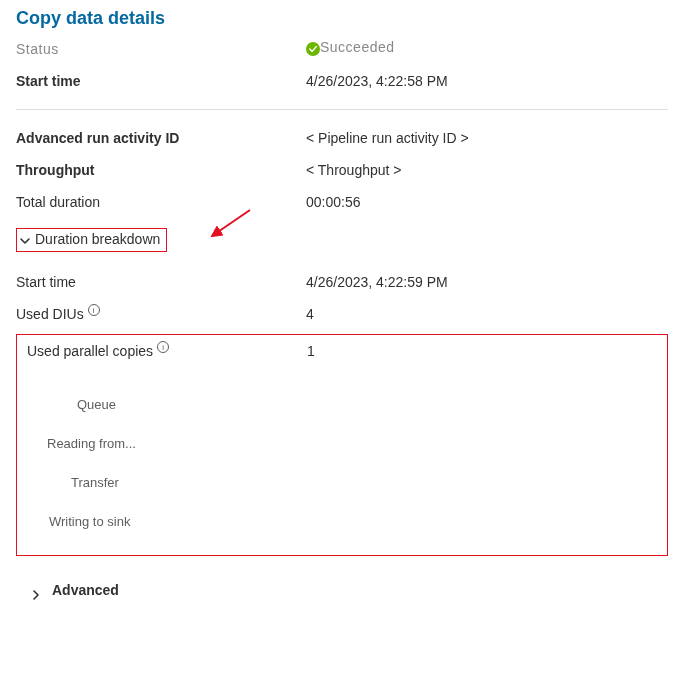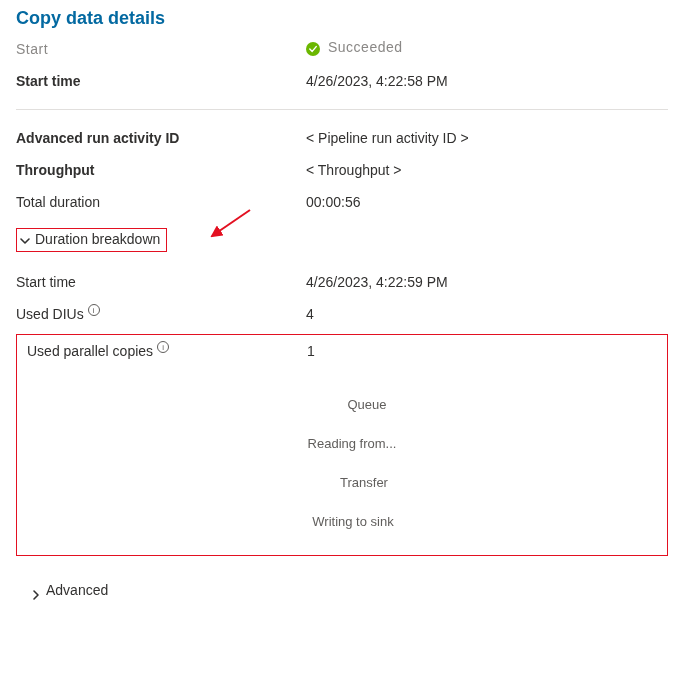--- a/index.html
+++ b/index.html
@@ -29,39 +29,38 @@
       color: #323130;
       display: flex;
       align-items: center;
       gap: 4px;
     }
     .value-col {
       flex: 1;
       color: #323130;
       display: flex;
       align-items: center;
-      gap: 8px;
     }
     .status-cutoff { color: #8a8886; letter-spacing: 0.5px; position: relative; top: -2px; }
     .divider {
       border: none;
       border-top: 1px solid #e1dfdd;
       margin: 12px 0;
     }
     .section-row {
       display: flex;
       align-items: center;
       padding: 6px 0;
     }
     .expander {
       display: inline-flex;
       align-items: flex-end;
-      gap: 6px;
+      gap: 12px;
       cursor: pointer;
-      font-weight: 400;
+      font-weight: 700;
       color: #323130;
     }
     .chevron {
       display: inline-block;
       width: 10px;
       height: 10px;
     }
     .redbox-expander {
       border: 1.5px solid #e31021;
       padding: 2px 6px 4px 2px;
@@ -93,42 +92,41 @@
     }
     .succeeded-icon svg { width: 8px; height: 8px; }
     .redbox-large {
       border: 1.5px solid #e31021;
       padding: 8px 10px 14px 10px;
       margin-top: 4px;
     }
     .phase-list {
       margin-top: 18px;
       margin-left: 28px;
-      text-align: center;
     }
     .phase-item {
       font-size: 13px;
       color: #605e5c;
       padding: 12px 0;
     }
     .arrow-svg {
       position: absolute;
       pointer-events: none;
     }
     .rel { position: relative; }
     .cutoff-label { color: #8a8886; font-weight: 400; letter-spacing: 0.5px; }
     .advanced-row { margin-top: 20px; margin-left: 14px; }
   </style>
 </head>
 <body>
 
 <h2 class="page-title">Copy data details</h2>
 
 <div class="row" style="padding-top:0;">
-  <div class="label-col cutoff-label">Start</div>
+  <div class="label-col cutoff-label">Status</div>
   <div class="value-col">
     <span class="succeeded-icon">
       <svg viewBox="0 0 10 10">
           <path d="M1 5 L4 8 L9 2" stroke="#fff" stroke-width="1.8" fill="none" stroke-linecap="round" stroke-linejoin="round"></path>
         </svg>
     </span>
     <span class="status-cutoff">Succeeded</span>
   </div>
 </div>
 

